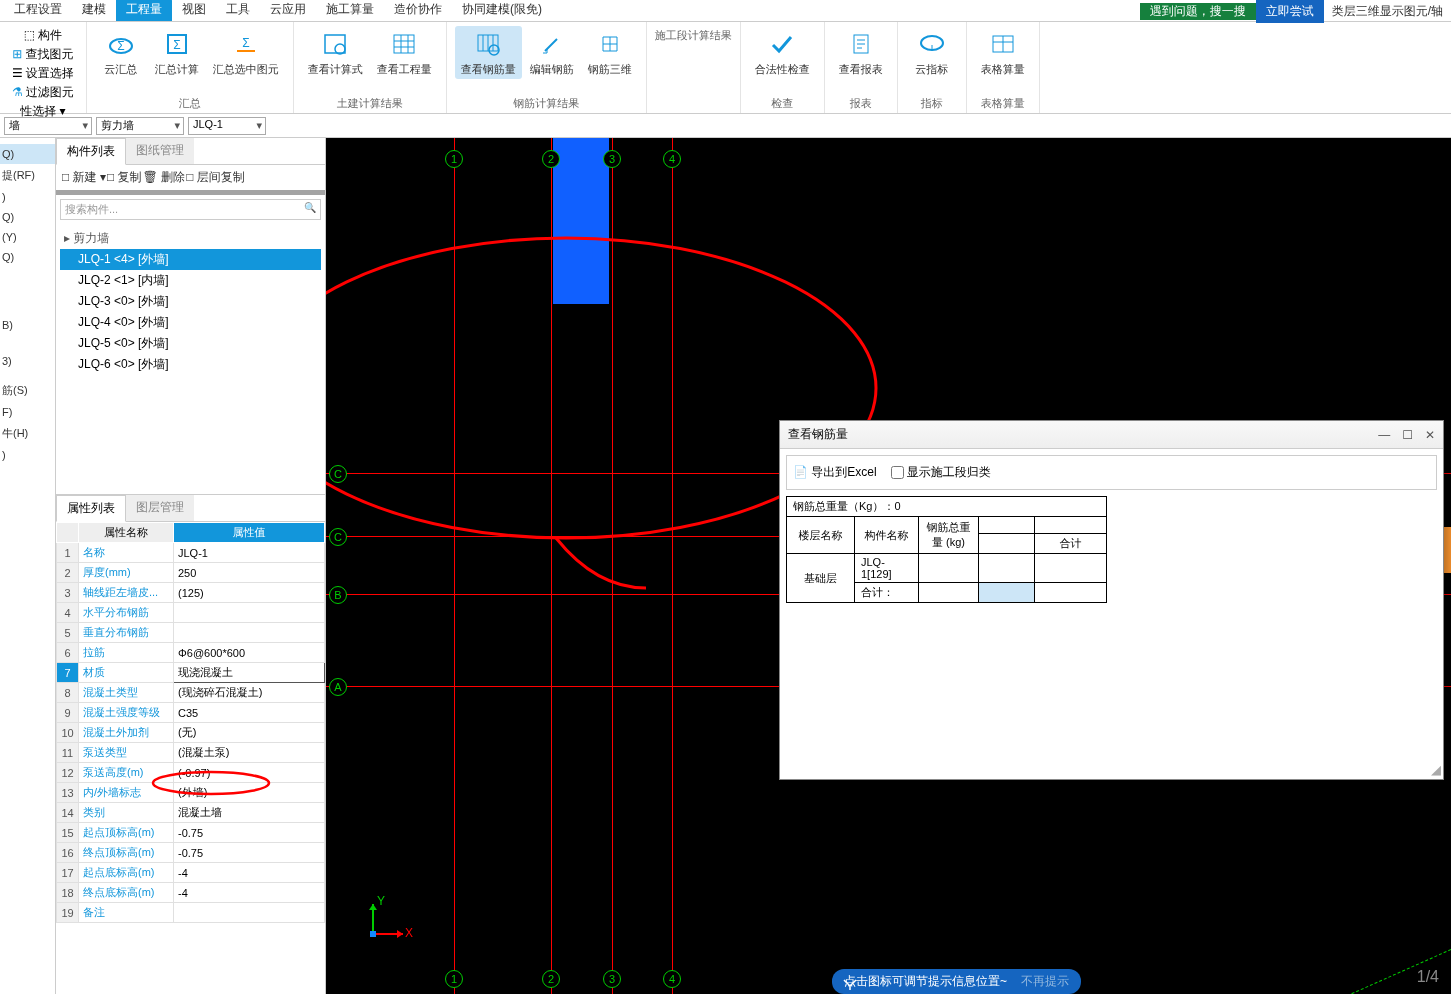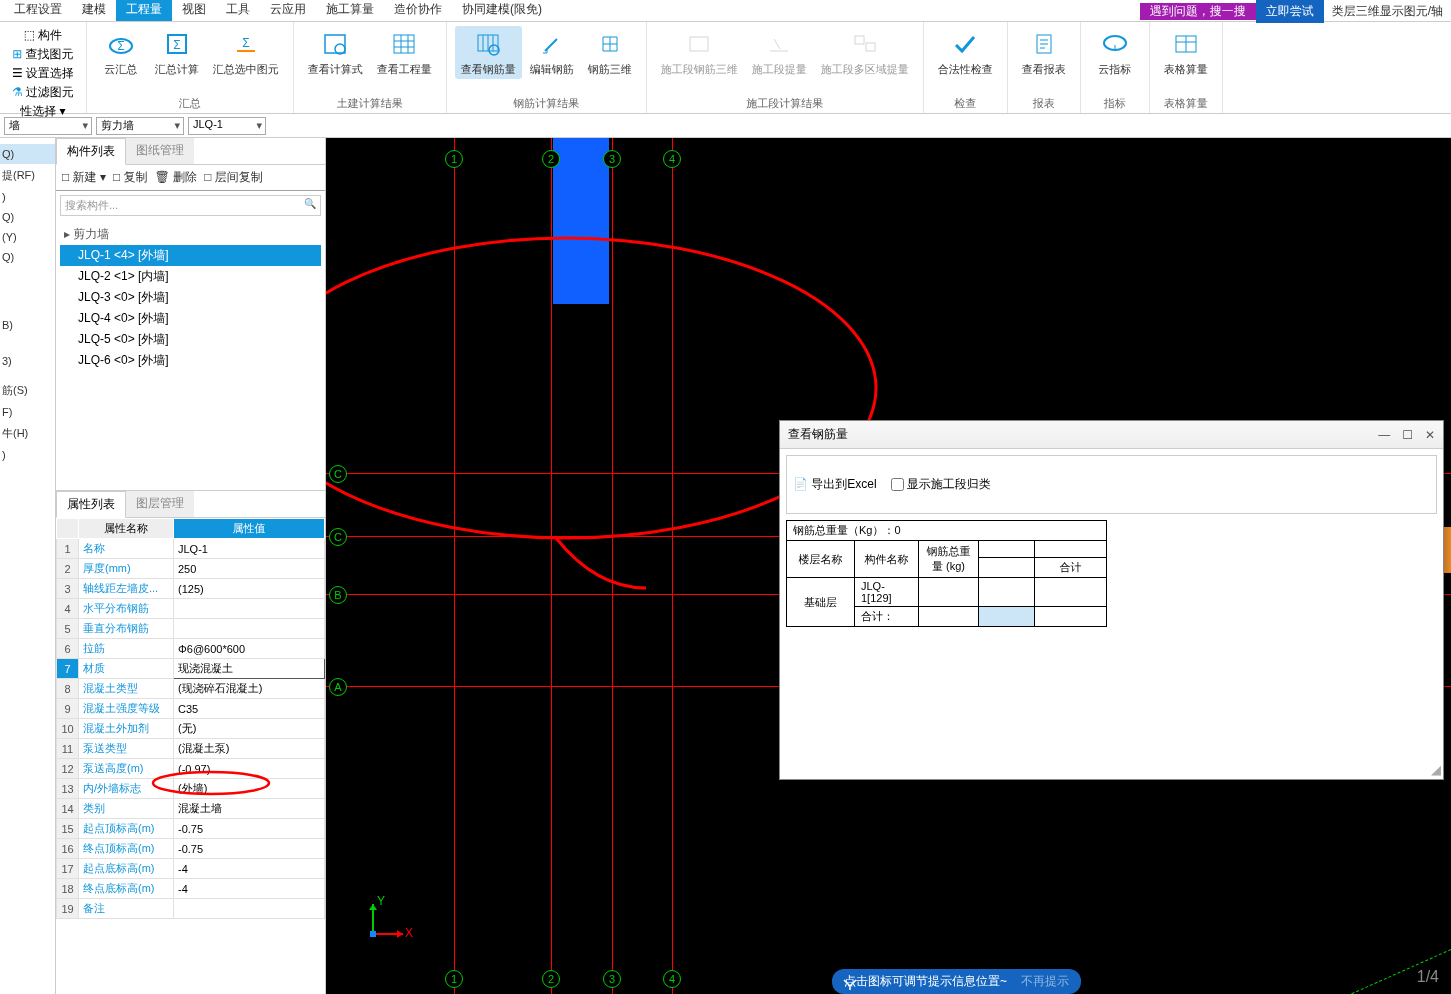--- a/index.html
+++ b/index.html
@@ -1,21 +1,21 @@
 <!DOCTYPE html>
 <html><head>
 <meta charset="utf-8">
 <style>
 *{box-sizing:border-box;margin:0;padding:0;font-family:"Microsoft YaHei",Arial,sans-serif;font-size:12px}
 body{background:#f0f0f0;overflow:hidden;width:1451px;height:994px;position:relative}
 .minitabs{display:flex;background:#fff;border-bottom:1px solid #ccc;height:22px;align-items:flex-end;padding-left:4px;position:relative}
 .minitab{padding:3px 10px;cursor:pointer;color:#333;border-top-left-radius:3px;border-top-right-radius:3px}
 .minitab.active{background:#1296db;color:#fff}
 .rightpromo{position:absolute;right:0;top:0;display:flex;align-items:center;height:22px}
-.promo1{background:#a21caf;color:#fff;padding:0 10px}
+.promo1{background:#15803d;color:#fff;padding:0 10px}
 .promo2{background:#1565C0;color:#fff;padding:3px 10px}
 .promo3{padding:3px 8px;color:#333}
 .ribbon{background:#fff;border-bottom:1px solid #ccc;display:flex;height:92px}
 .rgroup{border-right:1px solid #e4e4e4;padding:4px 8px 2px;display:flex;flex-direction:column;justify-content:space-between}
 .rtools{display:flex;gap:2px}
 .rbtn{display:flex;flex-direction:column;align-items:center;justify-content:center;padding:2px 6px;cursor:pointer;border-radius:3px;min-width:52px}
 .rbtn.sm{flex-direction:row;min-width:auto;padding:1px 4px;gap:3px;font-size:11px;height:18px}
 .rbtn.active{background:#cde6f7}
 .rbtn .ricon{width:32px;height:32px;display:flex;align-items:center;justify-content:center}
 .rbtn .rlbl{font-size:11px;color:#333;margin-top:2px;white-space:nowrap}
@@ -28,21 +28,21 @@
 .fsel::after{content:"▾";position:absolute;right:3px;top:1px;color:#555}
 .main{display:flex;height:856px}
 .leftstub{width:56px;background:#fff;border-right:1px solid #ccc;display:flex;flex-direction:column;padding-top:6px}
 .leftstub div{padding:4px 2px;font-size:11px;color:#333;white-space:nowrap;overflow:hidden}
 .leftstub .hl{background:#cde6f7}
 .midcol{width:270px;background:#fff;display:flex;flex-direction:column;border-right:1px solid #ccc}
 .tabs2{display:flex;border-bottom:1px solid #ccc}
 .tab2{padding:4px 10px;font-size:12px}
 .tab2.active{background:#fff;border:1px solid #ccc;border-bottom:1px solid #fff;margin-bottom:-1px;font-weight:normal}
 .tab2.inactive{background:#eee;color:#888}
-.tbar{display:flex;gap:7px;padding:4px 6px;border-bottom:1px solid #a3a3a3;font-size:11px;align-items:flex-end}
+.tbar{display:flex;gap:1px;padding:4px 6px;border-bottom:5px solid #a3a3a3;font-size:11px;align-items:flex-end}
 .tbar span{cursor:pointer;color:#333}
 .searchbox{border:1px solid #ccc;margin:4px;padding:2px 18px 2px 4px;color:#999;position:relative;font-size:11px}
 .searchbox::after{content:"🔍";position:absolute;right:3px;top:2px;font-size:10px}
 .tree{padding:4px;font-size:12px;flex:0 0 270px;overflow:auto}
 .tree .tln{padding:2px 4px 2px 18px;cursor:pointer}
 .tree .k{color:#555;padding:2px 4px}
 .tree .tln.sel{background:#1296db;color:#fff}
 .propwrap{border-top:1px solid #ccc;flex:1;display:flex;flex-direction:column}
 .pheadtabs{display:flex;border-bottom:1px solid #ccc}
 .ptable{overflow:auto}
@@ -57,21 +57,21 @@
 .glineV{position:absolute;top:0;bottom:0;width:1px;background:#f00}
 .glineH{position:absolute;left:0;right:0;height:1px;background:#f00}
 .gcirc{position:absolute;width:18px;height:18px;border:1px solid #0c0;border-radius:50%;color:#0c0;font-size:11px;display:flex;align-items:center;justify-content:center;background:#000}
 .bluewall{position:absolute;background:#1060ff}
 .orangeshape{position:absolute;background:#ff9830}
 .axisw{position:absolute;left:35px;bottom:45px}
 .dialog{position:absolute;left:453px;top:282px;width:665px;height:360px;background:#fff;border:1px solid #888;box-shadow:4px 4px 10px rgba(0,0,0,.3);display:flex;flex-direction:column}
 .dtitle{background:linear-gradient(#f8f8f8,#eee);padding:5px 8px;display:flex;justify-content:space-between;align-items:center;font-size:12px;border-bottom:1px solid #ccc}
 .dclose{display:flex;gap:12px;color:#555}
 .dclose span{cursor:pointer}
-.dtools{border:1px solid #ccc;margin:6px;padding:20px 6px;display:flex;gap:14px;align-items:center;font-size:11px}
+.dtools{border:1px solid #ccc;margin:6px;padding:8px 6px;display:flex;gap:14px;align-items:center;font-size:11px}
 .dbody{padding:0 6px}
 .dtab{border-collapse:collapse}
 .dtab td,.dtab th{border:1px solid #000;padding:2px 6px;font-size:11px;text-align:center;height:17px}
 .dtab .w1{width:68px}.dtab .w2{width:64px}.dtab .w3{width:60px}.dtab .w4{width:56px}.dtab .w5{width:72px}
 .dtab td.selc{background:#cde6f7}
 .resize{position:absolute;right:2px;bottom:2px;color:#aaa;font-size:13px}
 .anno{position:absolute;pointer-events:none}
 .tip{position:absolute;background:#1565C0;color:#fff;padding:4px 12px;border-radius:12px;font-size:11px;display:flex;align-items:center;gap:14px}
 .tip .gray{color:#93b8de}
 .pager{position:absolute;right:12px;bottom:8px;color:#888;font-size:16px}
@@ -203,47 +203,20 @@
             <svg width="30" height="26">
               <path d="M8 6v14M15 6v14M22 6v14M8 6h14M8 13h14M8 20h14" stroke="#1296db" fill="none"></path>
             </svg>
           </div>
           <div class="rlbl">钢筋三维</div>
         </div>
     </div>
     <div class="rgname">钢筋计算结果</div>
   </div>
   <div class="rgroup">
-    <div class="rtools">
-      <div class="rbtn gray">
-          <div class="ricon">
-            <svg width="30" height="26">
-              <rect x="6" y="6" width="18" height="14" fill="none" stroke="#888"></rect>
-            </svg>
-          </div>
-          <div class="rlbl">施工段钢筋三维</div>
-        </div>
-      <div class="rbtn gray">
-          <div class="ricon">
-            <svg width="30" height="26">
-              <path d="M6 20h18M10 8l6 10" stroke="#888"></path>
-            </svg>
-          </div>
-          <div class="rlbl">施工段提量</div>
-        </div>
-      <div class="rbtn gray">
-          <div class="ricon">
-            <svg width="30" height="26">
-              <rect x="5" y="5" width="9" height="8" fill="none" stroke="#888"></rect>
-              <rect x="16" y="12" width="9" height="8" fill="none" stroke="#888"></rect>
-            </svg>
-          </div>
-          <div class="rlbl">施工段多区域提量</div>
-        </div>
-    </div>
     <div class="rgname">施工段计算结果</div>
   </div>
   <div class="rgroup">
     <div class="rtools">
         <div class="rbtn">
           <div class="ricon">
             <svg width="30" height="26">
               <path d="M6 14l6 6L24 6" stroke="#1296db" stroke-width="3" fill="none"></path>
             </svg>
           </div>

